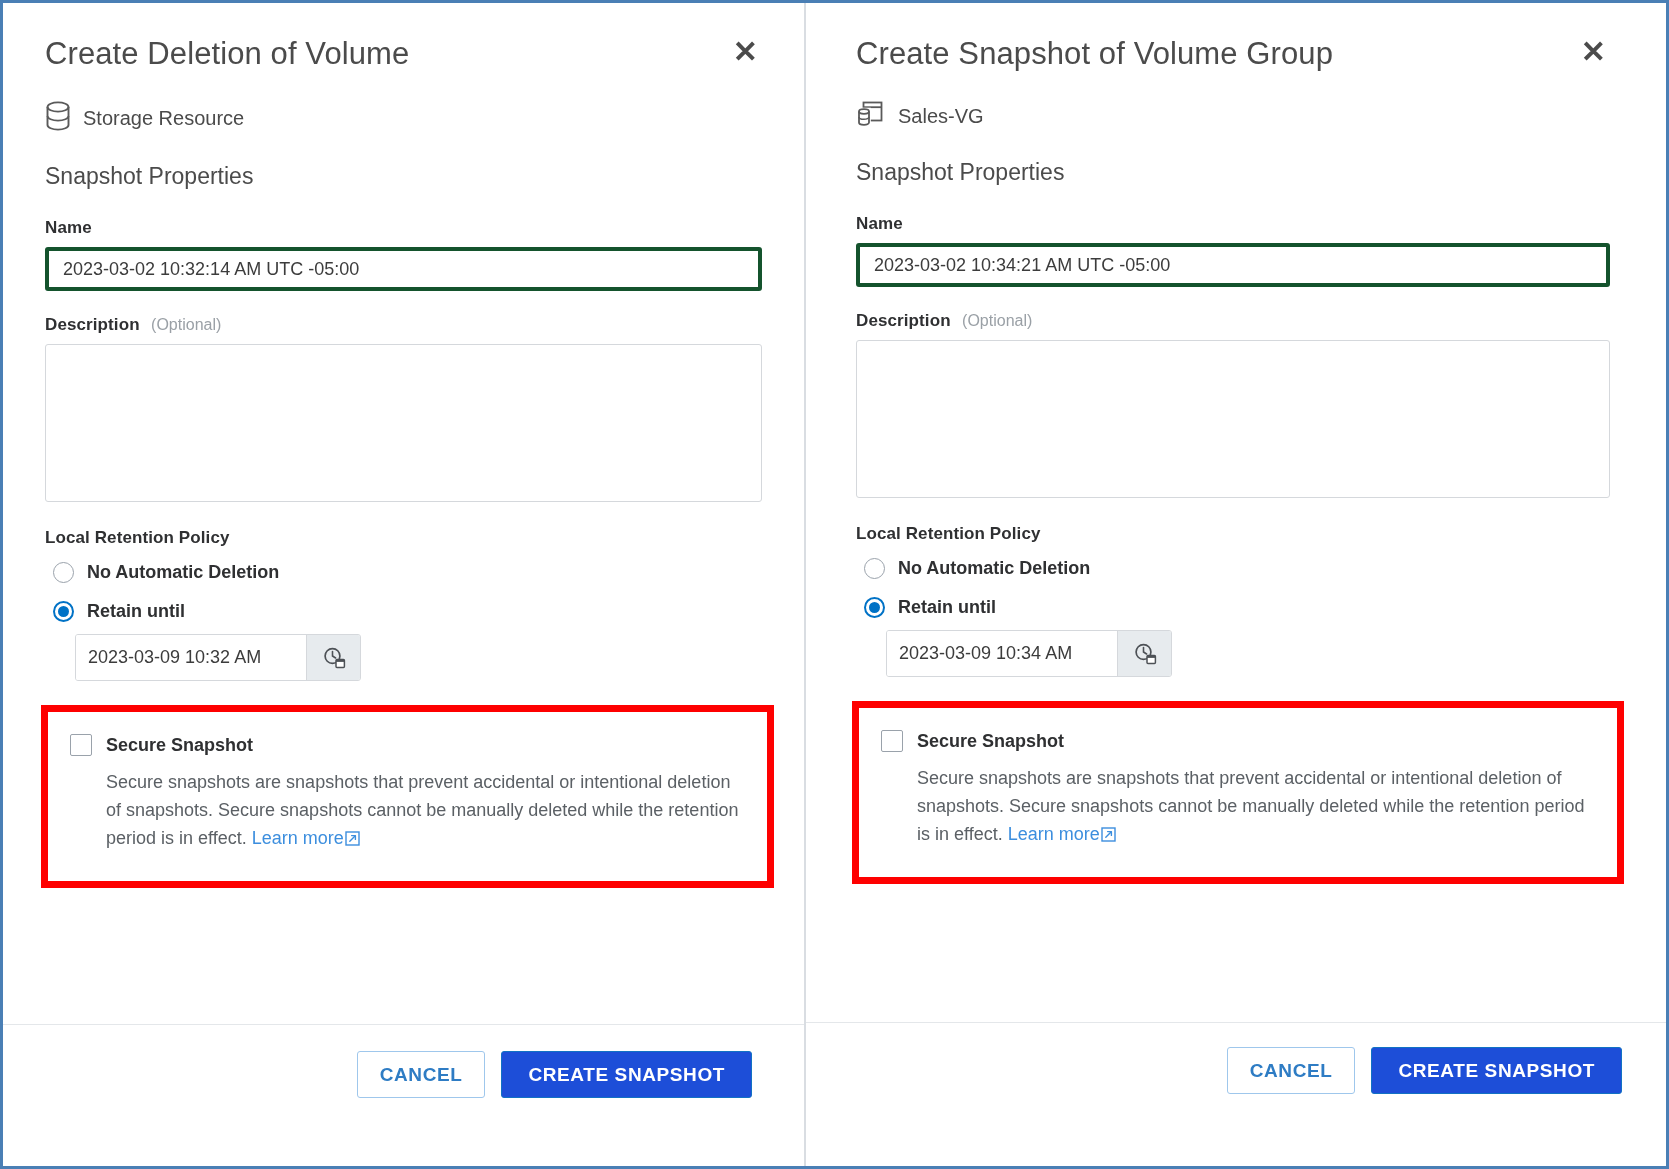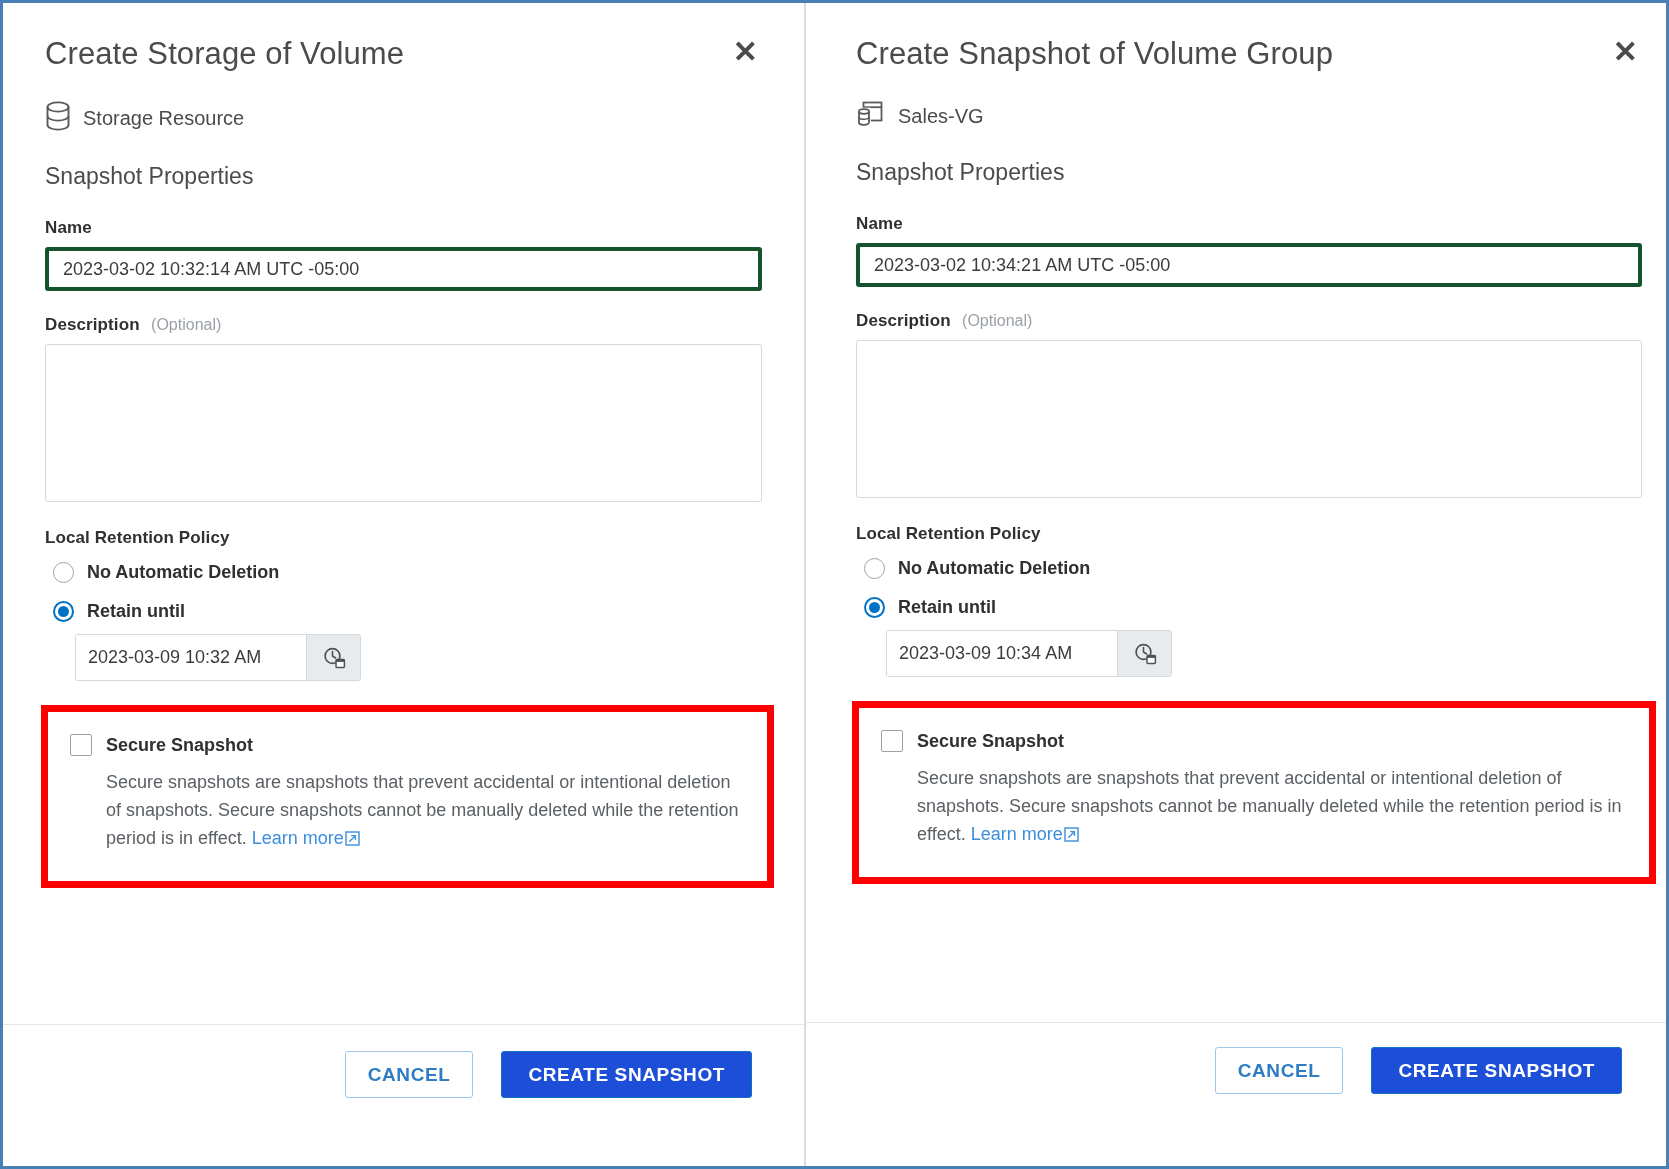--- a/index.html
+++ b/index.html
@@ -222,21 +222,21 @@
   }
 
   
   .footer {
     position: absolute;
     left: 0; right: 0;
     border-top: 1px solid #e4e7ea;
     display: flex;
     justify-content: flex-end;
     align-items: center;
-    gap: 28px;
+    gap: 16px;
   }
   .btn {
     height: 47px;
     font-size: 19px;
     font-weight: 700;
     letter-spacing: .6px;
     border-radius: 3px;
     cursor: pointer;
     font-family: "Liberation Sans", sans-serif;
     padding: 0 22px;
@@ -256,21 +256,21 @@
 </head>
 <body>
 
 <div id="page">
   <div class="panes">
 
     <div class="pane pane-left">
       <div class="pane-body" style="padding:34px 42px 0 42px;">
 
         <div class="dlg-header">
-          <div class="dlg-title">Create Storage of Volume</div>
+          <div class="dlg-title">Create Deletion of Volume</div>
           <button class="close-btn">✕</button>
         </div>
 
         <div class="resource-row" style="margin-top:30px;">
           <span>
             <svg width="26" height="30" viewBox="0 0 26 30">
               <ellipse cx="13" cy="6" rx="10.5" ry="4.6" fill="none" stroke="#5a5a5a" stroke-width="1.9"></ellipse>
               <path d="M2.5 6 V24 A10.5 4.6 0 0 0 23.5 24 V6" fill="none" stroke="#5a5a5a" stroke-width="1.9"></path>
               <path d="M2.5 15 A10.5 4.6 0 0 0 23.5 15" fill="none" stroke="#5a5a5a" stroke-width="1.7"></path>
             </svg>
@@ -334,21 +334,21 @@
         </div>
 
         <div class="footer" style="left:0; right:0; bottom:68px; padding:26px 52px 0 0;">
           <button class="btn btn-secondary">CANCEL</button>
           <button class="btn btn-primary">CREATE SNAPSHOT</button>
         </div>
       </div>
     </div>
 
     <div class="pane pane-right">
-      <div class="pane-body" style="padding:34px 24px 0 50px;">
+      <div class="pane-body" style="padding:34px 56px 0 50px;">
 
         <div class="dlg-header">
           <div class="dlg-title">Create Snapshot of Volume Group</div>
           <button class="close-btn">✕</button>
         </div>
 
         <div class="resource-row" style="margin-top:28px;">
           <span>
             <svg width="30" height="30" viewBox="0 0 30 30">
               <rect x="7.5" y="3.5" width="18" height="18" fill="none" stroke="#5a5a5a" stroke-width="1.8"></rect>

